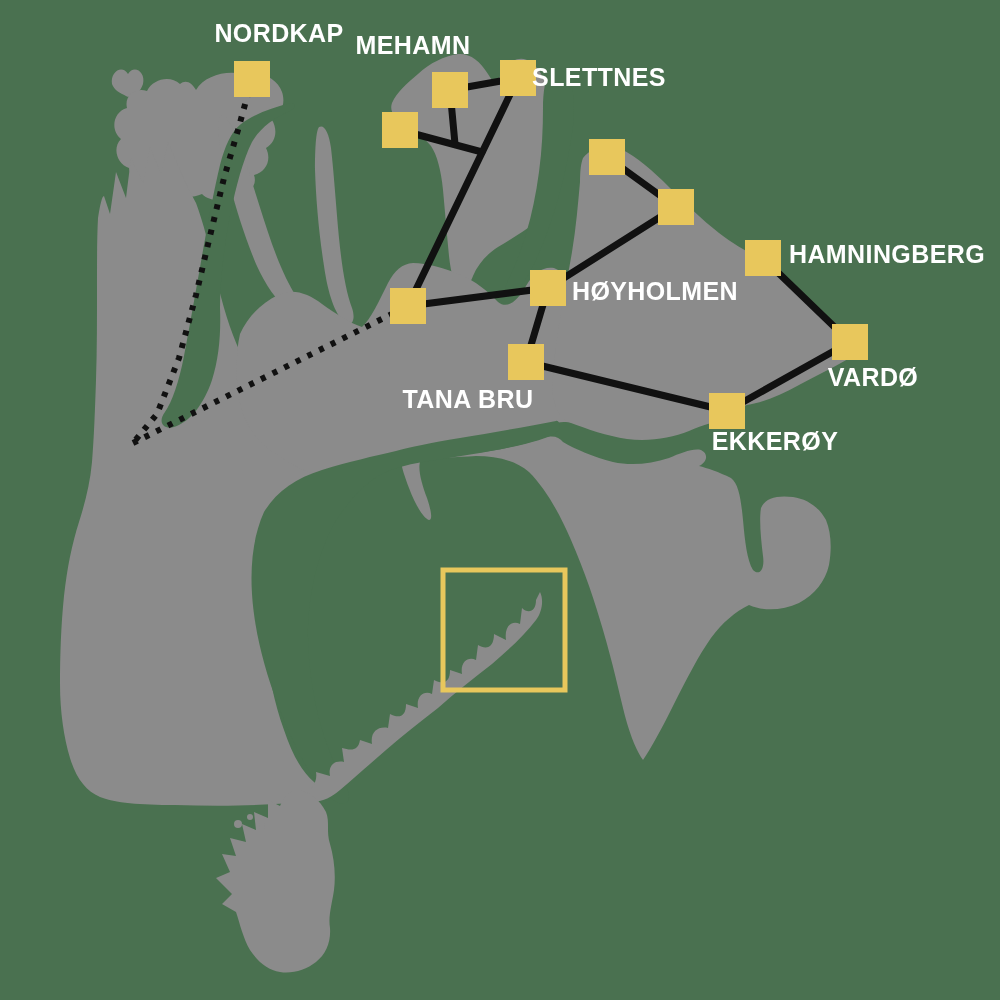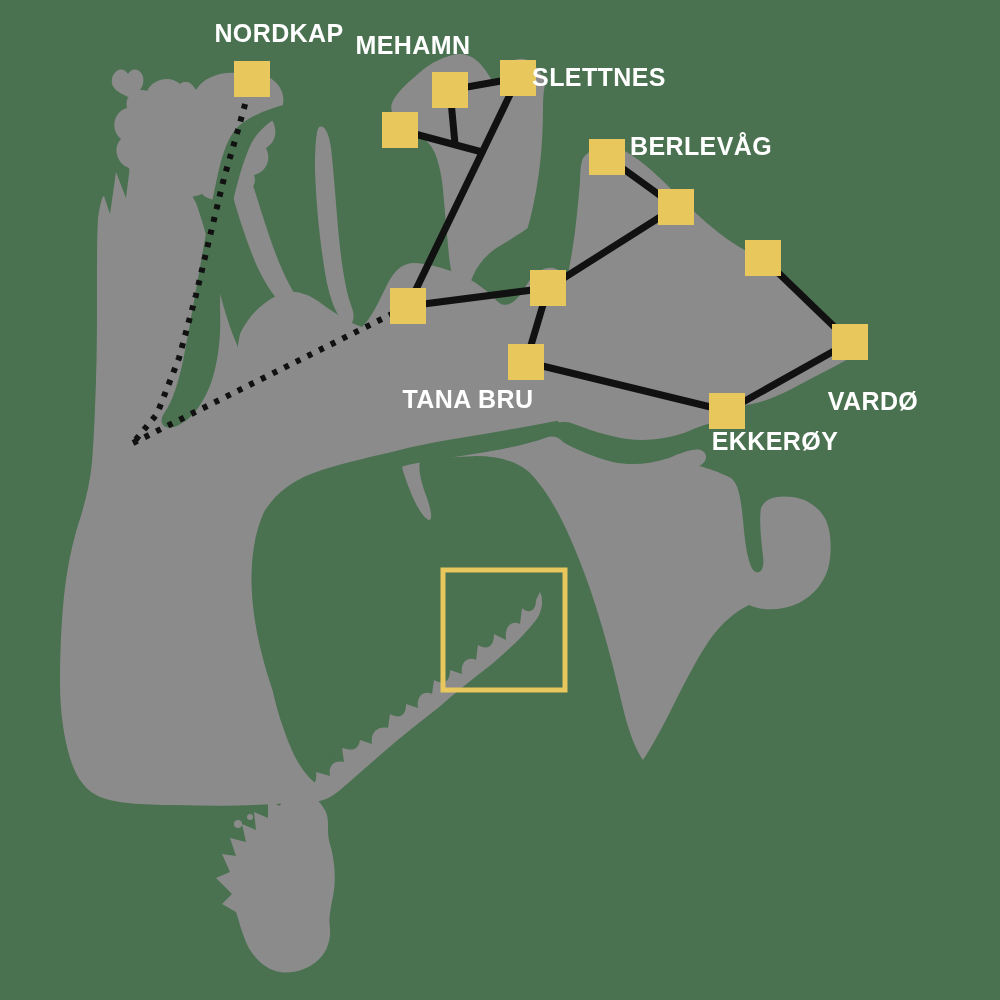--- a/index.html
+++ b/index.html
@@ -170,18 +170,19 @@
       <div class="marker" style="left: 548px; top: 288px;"></div>
       <div class="marker" style="left: 408px; top: 306px;"></div>
       <div class="marker" style="left: 526px; top: 362px;"></div>
       <div class="marker" style="left: 727px; top: 411px;"></div>
       <div class="marker" style="left: 850px; top: 342px;"></div>
     </div>
   <div id="labels-layer">
       <div class="place-label" style="left: 258px; top: 33px; margin-left: 21px;">NORDKAP</div>
       <div class="place-label" style="left: 413px; top: 45px;">MEHAMN</div>
       <div class="place-label" style="left: 599px; top: 77px;">SLETTNES</div>
-      <div class="place-label" style="left: 701px; top: 146px;">BERLEVÅG</div>
+      <div class="place-label" style="left: 887px; top: 254px;">HAMNINGBERG</div>
+      <div class="place-label" style="left: 655px; top: 291px;">HØYHOLMEN</div>
       <div class="place-label" style="left: 468px; top: 399px;">TANA BRU</div>
       <div class="place-label" style="left: 775px; top: 441px;">EKKERØY</div>
-      <div class="place-label" style="left: 873px; top: 377px; margin-top: 24px;">VARDØ</div>
+      <div class="place-label" style="left: 873px; top: 377px;">VARDØ</div>
     </div>
 </div>
 
 </body></html>

